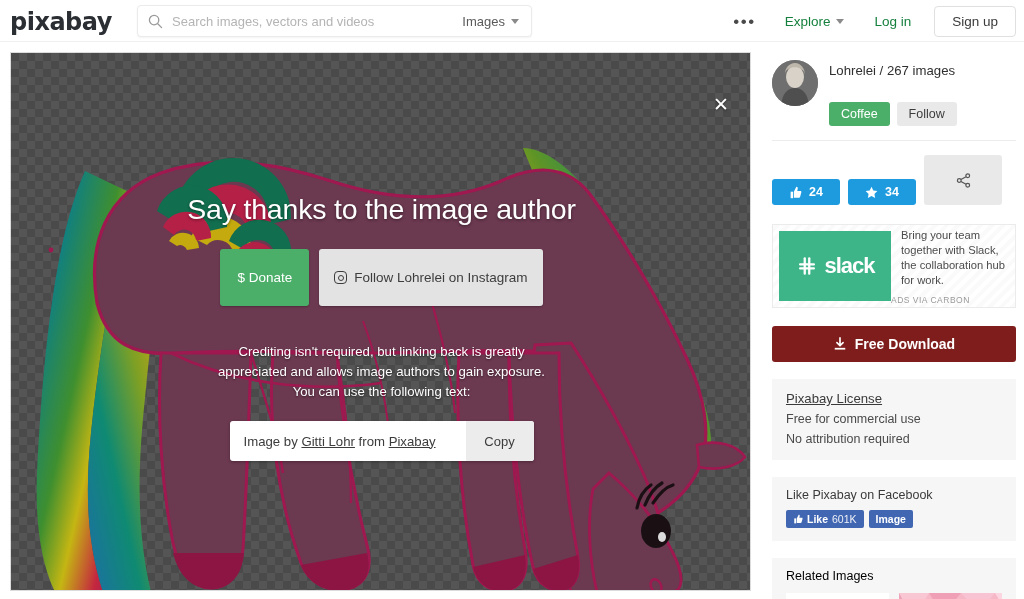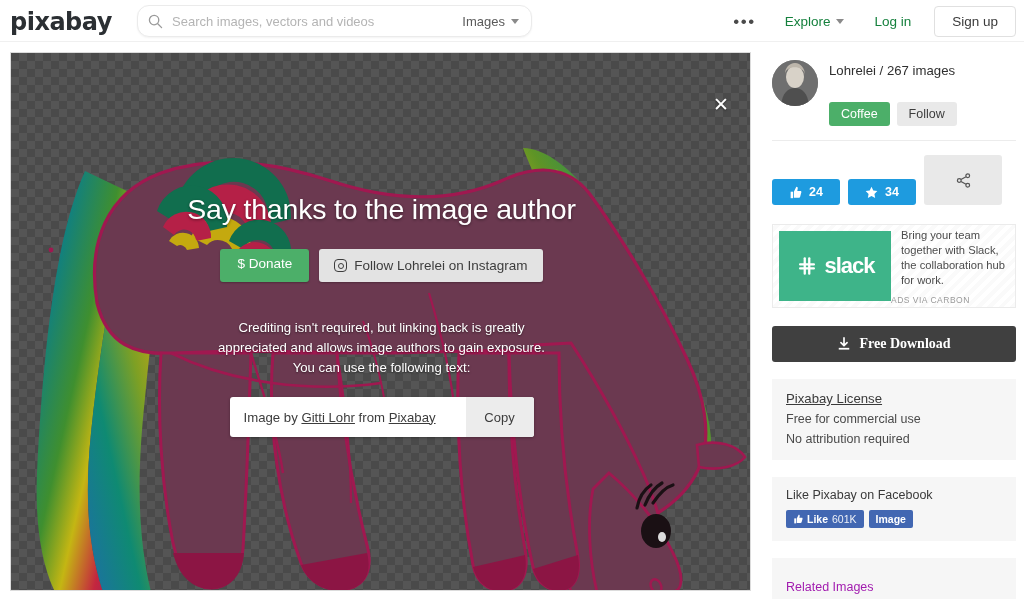--- a/index.html
+++ b/index.html
@@ -21,21 +21,21 @@
     position: absolute; left: 10px; top: 8px;
     font-size: 24px; font-weight: 700; letter-spacing: -0.5px;
     color: #2b2f33;
     font-family: "DejaVu Sans", sans-serif;
   }
   .search-wrap {
     position: absolute; left: 137px; top: 5px;
     width: 395px; height: 32px;
     background: #fff;
     border: 1px solid #ebebeb;
-    border-radius: 12px;
+    border-radius: 4px;
     box-shadow: 0 1px 2px rgba(0,0,0,0.05);
     display: flex; align-items: center;
   }
   .search-icon { margin-left: 10px; display: flex; align-items: center; }
   .search-input {
     flex: 1; border: none; outline: none;
     font-size: 13px; color: #444; margin-left: 9px;
     font-family: "Liberation Sans", sans-serif;
     background: transparent;
   }
@@ -104,21 +104,21 @@
     font-size: 28.5px; font-weight: 400; color: #fff;
     text-shadow: 0 1px 3px rgba(0,0,0,0.45);
     letter-spacing: -0.2px;
   }
   .thanks-btns {
     margin-top: 23px;
     display: flex; justify-content: center; gap: 10px;
   }
   .btn-donate {
     background: #4caf69; color: #fff;
-    font-size: 13.5px; padding: 7px 17px;
+    font-size: 13.5px; padding: 21px 17px;
     border-radius: 3px; cursor: pointer;
     box-shadow: 0 1px 2px rgba(0,0,0,0.25);
   }
   .btn-insta {
     background: #e3e3e3; color: #3d3d3d;
     font-size: 13.5px; padding: 9px 15px;
     border-radius: 3px; cursor: pointer;
     display: flex; align-items: center; gap: 7px;
     box-shadow: 0 1px 2px rgba(0,0,0,0.25);
   }
@@ -204,23 +204,23 @@
     gap: 5px; flex-shrink: 0;
   }
   .slack-word { color: #fff; font-size: 22px; font-weight: 700; letter-spacing: -1px; }
   .ad-text {
     margin-left: 10px; font-size: 11.2px; color: #4c4c4c; line-height: 15px;
   }
   .ad-via { font-size: 8.5px; color: #9a9a9a; letter-spacing: 0.5px; margin-top: 7px; }
 
   .dl-btn {
     margin-top: 18px; width: 244px; height: 36px;
-    background: #404040; color: #fff; font-size: 14px; font-weight: 700;
+    background: #7f1d1d; color: #fff; font-size: 14px; font-weight: 700;
     border-radius: 3px; cursor: pointer;
-    display: flex; align-items: center; justify-content: center; gap: 8px; font-family: Liberation Serif, serif;
+    display: flex; align-items: center; justify-content: center; gap: 8px;
   }
 
   .license-box {
     margin-top: 17px; width: 244px;
     background: #f6f6f6; padding: 12px 14px 14px;
   }
   .license-title {
     font-size: 13.2px; color: #3a3a3a; text-decoration: underline;
     cursor: pointer;
   }
@@ -240,21 +240,21 @@
   .fb-count { font-weight: 400; opacity: 0.9; }
   .fb-share {
     background: #4267b2; color: #fff; font-size: 10.5px; font-weight: 700;
     padding: 3px 7px; border-radius: 2px; cursor: pointer;
   }
 
   .related-box {
     margin-top: 17px; width: 244px; background: #f6f6f6;
     padding: 11px 14px 10px;
   }
-  .related-title { font-size: 12.5px; color: #a21caf; margin-top: 11px; }
+  .related-title { font-size: 12.5px; color: #000000; }
   .thumbs { display: flex; gap: 10px; margin-top: 10px; }
   .thumb { width: 112px; height: 74px; overflow: hidden; cursor: pointer; }
 </style>
 </head>
 <body>
 
 <div class="header">
 
   <div class="logo">pixabay</div>
 

